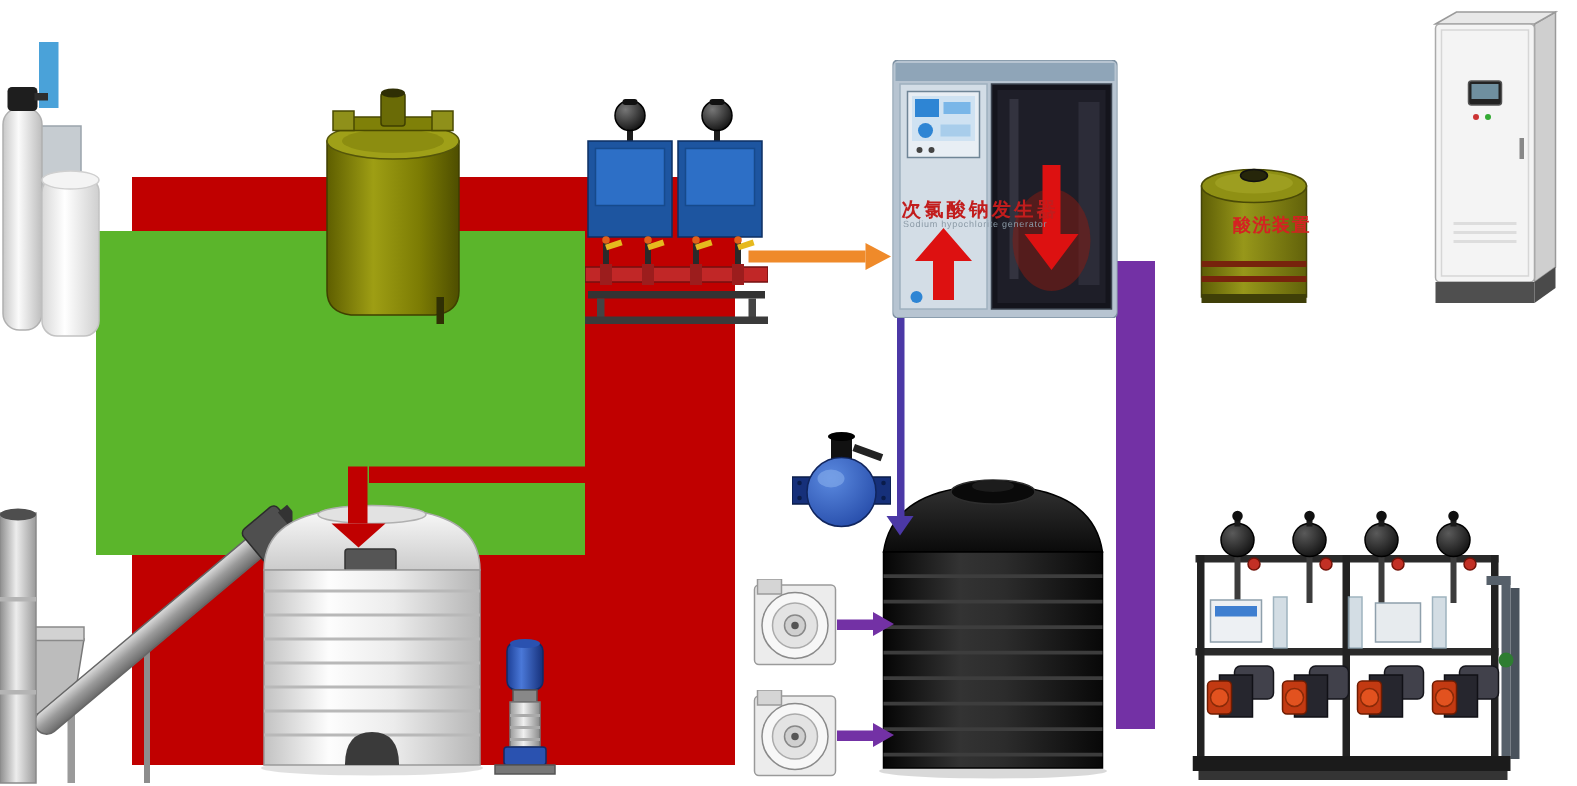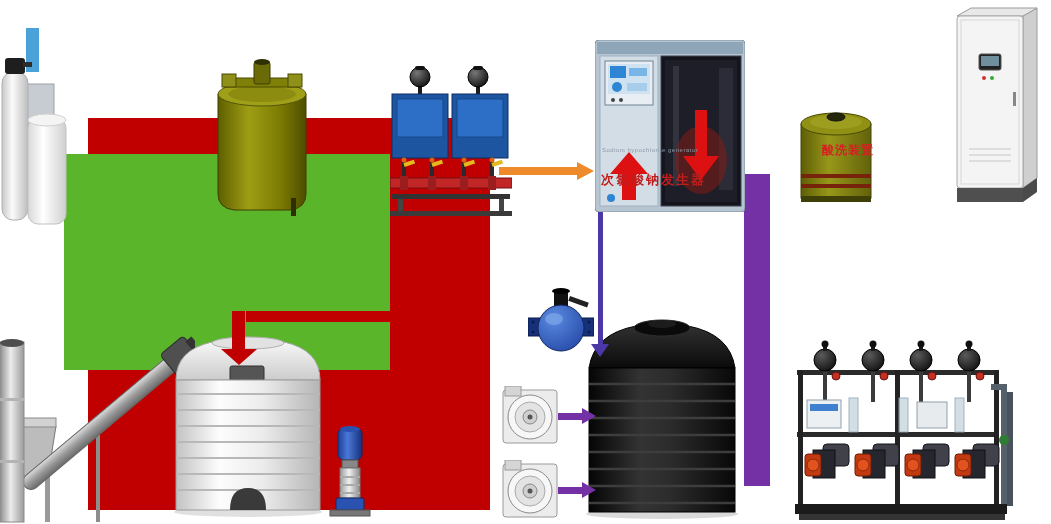--- a/index.html
+++ b/index.html
@@ -4,21 +4,21 @@
 <style>
   html,body{margin:0;padding:0;background:#ffffff;font-family:"Liberation Sans",sans-serif;}
   .stage{position:relative;width:1051px;height:524px;background:#ffffff;overflow:hidden;}
   .flow{position:absolute;z-index:1;}
   .marker{position:absolute;z-index:2;}
   .comp{position:absolute;z-index:4;}
   .comp svg{width:100%;height:100%;display:block;}
   .arrow{position:absolute;z-index:5;}
   .tri{width:0;height:0;}
   .label{position:absolute;z-index:6;white-space:nowrap;}
-  .generator-title{font-size:13px;font-weight:bold;letter-spacing:2px;color:var(--generator-text,#c21d1d);margin-top:40px;}
+  .generator-title{font-size:13px;font-weight:bold;letter-spacing:2px;color:var(--generator-text,#c21d1d);}
   .generator-subtitle{font-size:6px;letter-spacing:.5px;color:#8a99a5;}
   .acid-label{font-size:12px;font-weight:bold;letter-spacing:1px;text-align:right;color:var(--acid-text,#d42222);}
 </style>
 </head>
 <body>
 
 <div class="stage">
 
   <div class="flow" style="left:88px;top:118px;width:402px;height:392px;background:var(--flow-red,#c00000);"></div>
   <div class="flow" style="left:64px;top:154px;width:326px;height:216px;background:var(--flow-green,#5bb52b);"></div>

